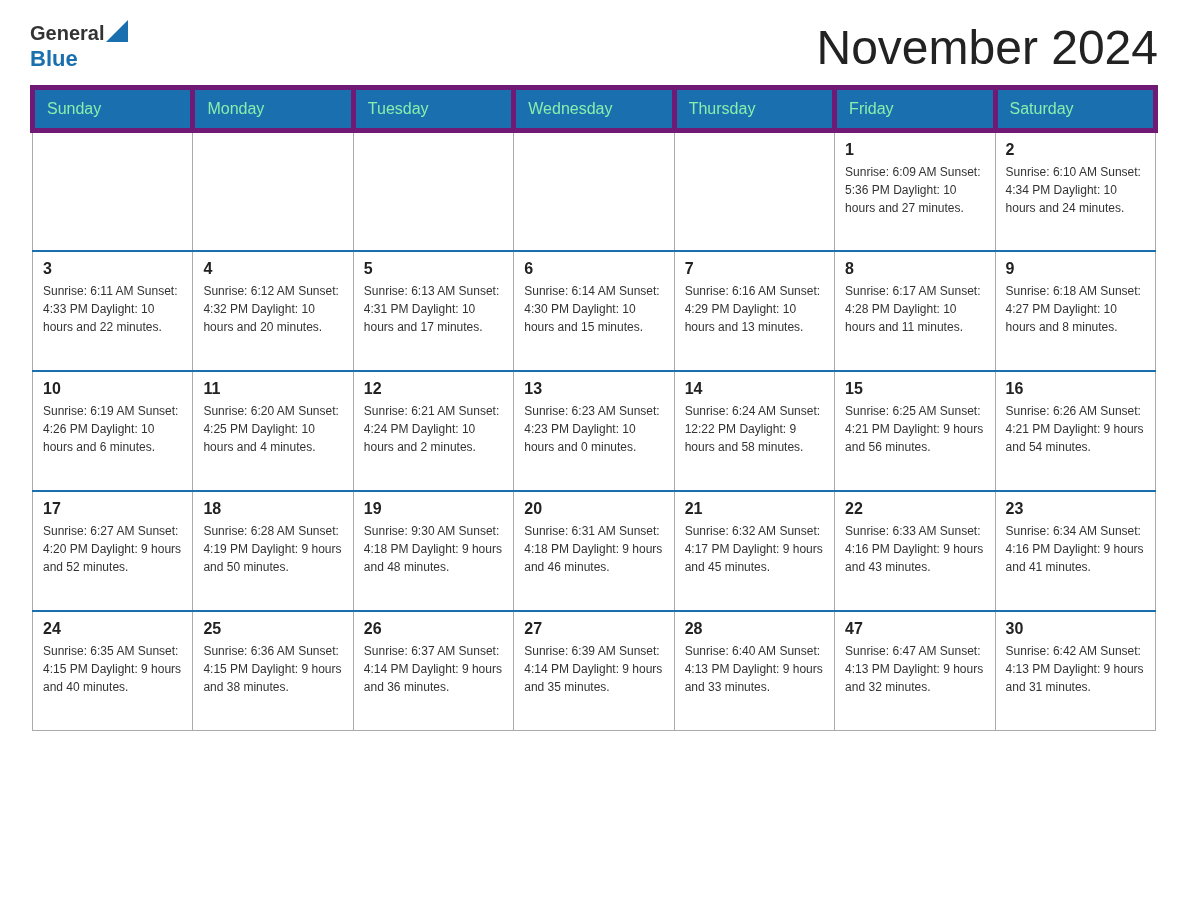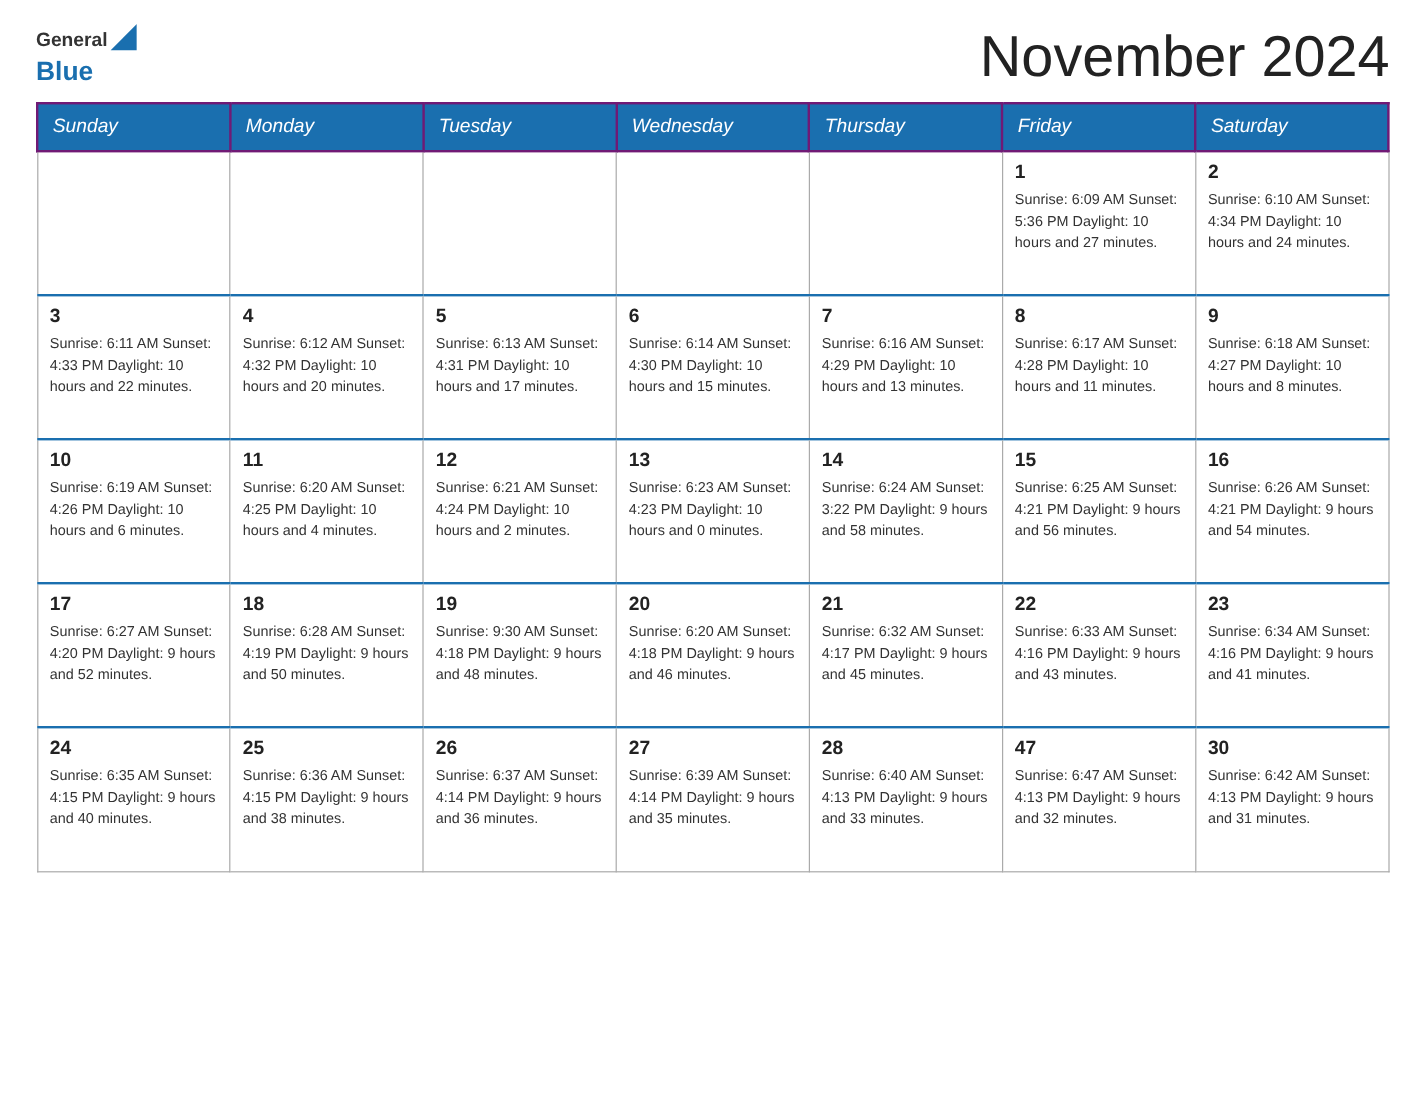--- a/index.html
+++ b/index.html
@@ -15,21 +15,21 @@
       justify-content: space-between;
       align-items: flex-start;
       margin-bottom: 10px;
     }
     .logo {
       display: flex;
       flex-direction: column;
       align-items: flex-start;
     }
     .logo-text-general {
-      font-size: 16px;
+      font-size: 20px;
       font-weight: bold;
       color: #333;
     }
     .logo-text-blue {
       font-size: 22px;
       font-weight: bold;
       color: #1a6faf;
     }
     .logo-line {
       display: flex;
@@ -49,27 +49,26 @@
       font-weight: normal;
       color: #444;
     }
     .calendar {
       width: 100%;
       border-collapse: collapse;
       margin-top: 10px;
     }
     .calendar th {
       background: #1a6faf;
-      color: #ffffff;
+      color: #86efac;
       padding: 10px 12px;
       font-size: 16px;
       font-weight: normal;
       text-align: left;
-      border: 2px solid #701a75;
-      font-style: italic;
+      border: 5px solid #701a75;
     }
     .calendar td {
       border: 1px solid #aaa;
       vertical-align: top;
       padding: 8px 10px;
       width: 14.285%;
       min-height: 110px;
       height: 120px;
     }
     .calendar tr.week-row td {
@@ -210,21 +209,21 @@
         </td>
         <td>
           <span class="day-num">13</span>
           <div class="day-info">Sunrise: 6:23 AM
 Sunset: 4:23 PM
 Daylight: 10 hours and 0 minutes.</div>
         </td>
         <td>
           <span class="day-num">14</span>
           <div class="day-info">Sunrise: 6:24 AM
-Sunset: 3:22 PM
+Sunset: 12:22 PM
 Daylight: 9 hours and 58 minutes.</div>
         </td>
         <td>
           <span class="day-num">15</span>
           <div class="day-info">Sunrise: 6:25 AM
 Sunset: 4:21 PM
 Daylight: 9 hours and 56 minutes.</div>
         </td>
         <td>
           <span class="day-num">16</span>
@@ -247,21 +246,21 @@
 Daylight: 9 hours and 50 minutes.</div>
         </td>
         <td>
           <span class="day-num">19</span>
           <div class="day-info">Sunrise: 9:30 AM
 Sunset: 4:18 PM
 Daylight: 9 hours and 48 minutes.</div>
         </td>
         <td>
           <span class="day-num">20</span>
-          <div class="day-info">Sunrise: 6:20 AM
+          <div class="day-info">Sunrise: 6:31 AM
 Sunset: 4:18 PM
 Daylight: 9 hours and 46 minutes.</div>
         </td>
         <td>
           <span class="day-num">21</span>
           <div class="day-info">Sunrise: 6:32 AM
 Sunset: 4:17 PM
 Daylight: 9 hours and 45 minutes.</div>
         </td>
         <td>

